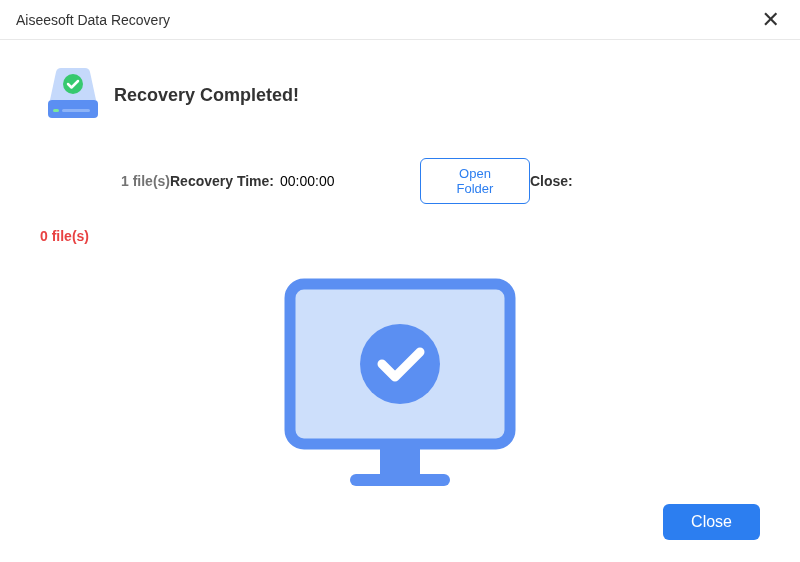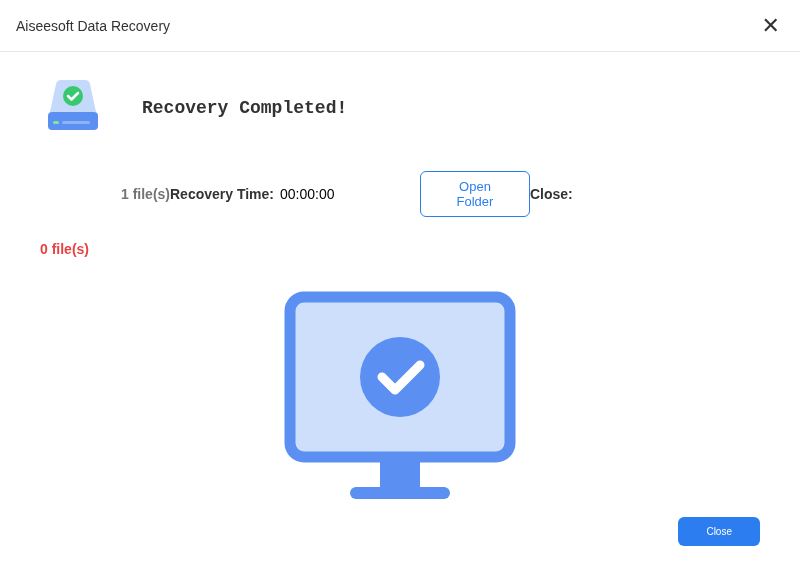--- a/index.html
+++ b/index.html
@@ -4,21 +4,21 @@
   <style>
     * { margin: 0; padding: 0; box-sizing: border-box; }
     body {
       width: 800px;
       height: 562px;
       font-family: -apple-system, BlinkMacSystemFont, "Segoe UI", Arial, sans-serif;
       background: #fff;
       overflow: hidden;
     }
     .titlebar {
-      height: 52px;
+      height: 40px;
       display: flex;
       align-items: center;
       padding: 0 16px;
       border-bottom: 1px solid #e8e8e8;
     }
     .title {
       font-size: 14px;
       color: #333;
       flex: 1;
     }
@@ -28,23 +28,22 @@
       cursor: pointer;
       padding: 0 4px;
       font-weight: 300;
     }
     .content {
       padding: 20px 40px 0 40px;
     }
     .header-row {
       display: flex;
       align-items: center;
-      gap: 36px;
+      gap: 8px;
       margin-bottom: 28px;
-      font-family: Liberation Mono, monospace;
     }
     .drive-icon {
       width: 66px;
       height: 66px;
     }
     .heading {
       font-size: 18px;
       font-weight: 700;
       color: #333;
     }
@@ -85,21 +84,21 @@
       display: flex;
       justify-content: flex-end;
       padding: 10px 40px 0 40px;
     }
     .close-btn {
       background: #2c7ef0;
       color: #fff;
       border: none;
       border-radius: 6px;
       padding: 9px 28px;
-      font-size: 10px;
+      font-size: 16px;
       cursor: pointer;
     }
   </style>
 </head>
 <body>
 
 <div class="titlebar">
   <div class="title">Aiseesoft Data Recovery</div>
   <div class="close-x">✕</div>
 </div>

